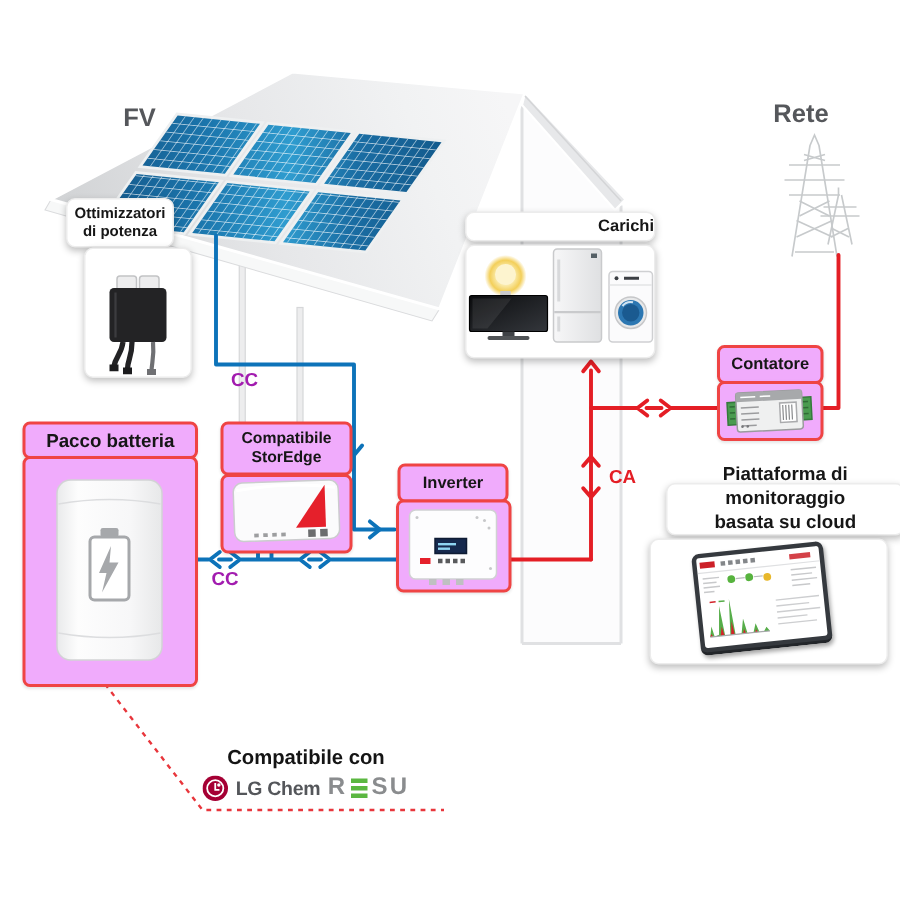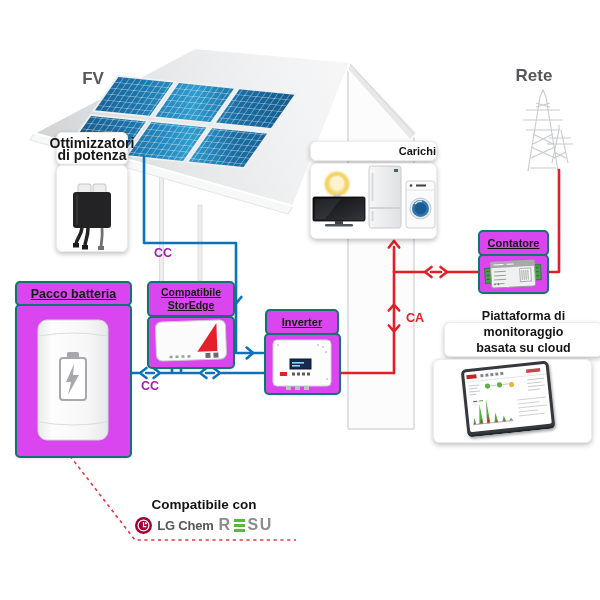--- a/index.html
+++ b/index.html
@@ -1,25 +1,25 @@
 <!DOCTYPE html>
 <html><head>
 <meta charset="utf-8">
 <style>
   html,body{margin:0;padding:0;background:#fff;}
   #scene{position:relative;width:600px;height:600px;background:#fff;overflow:hidden;
          font-family:"Liberation Sans",sans-serif;}
   #bg{position:absolute;left:0;top:0;z-index:1;}
   .box{position:absolute;z-index:2;display:flex;align-items:center;justify-content:center;}
-  .khaki{background:#d946ef;border:2px solid #0f766e;border-radius:5px;box-shadow:0 1px 2px rgba(0,0,0,0.10);text-decoration:underline;}
+  .khaki{background:#f0abfc;border:2px solid #ef4444;border-radius:5px;box-shadow:0 1px 2px rgba(0,0,0,0.10);}
   .white{background:#ffffff;border:1px solid #ececec;border-radius:6px;box-shadow:0 2px 5px rgba(0,0,0,0.25);}
   .hdr{font-weight:bold;color:#161616;text-align:center;}
   .hdr span{display:block;}
   
-  #opt-h{left:56px;top:132px;width:70px;height:31px;font-size:14px;line-height:12px;align-items:center;}
+  #opt-h{left:44px;top:132px;width:70px;height:31px;font-size:10px;line-height:12px;align-items:center;}
   #opt-b{left:56px;top:165px;width:70px;height:85px;}
   #bat-h{left:15px;top:281px;width:113px;height:21px;font-size:12.5px;}
   #bat-b{left:15px;top:304px;width:113px;height:150px;}
   #int-h{left:147px;top:281px;width:84px;height:32px;font-size:10.5px;line-height:13px;}
   #int-b{left:147px;top:316px;width:84px;height:49px;}
   #inv-h{left:265px;top:309px;width:70px;height:22px;font-size:11px;}
   #inv-b{left:264px;top:333px;width:73px;height:58px;}
   #car-h{left:310px;top:141px;width:125px;height:18px;font-size:11px;justify-content:flex-end;}
   #car-b{left:310px;top:163px;width:125px;height:74px;}
   #con-h{left:478px;top:230px;width:67px;height:22px;font-size:11px;}

